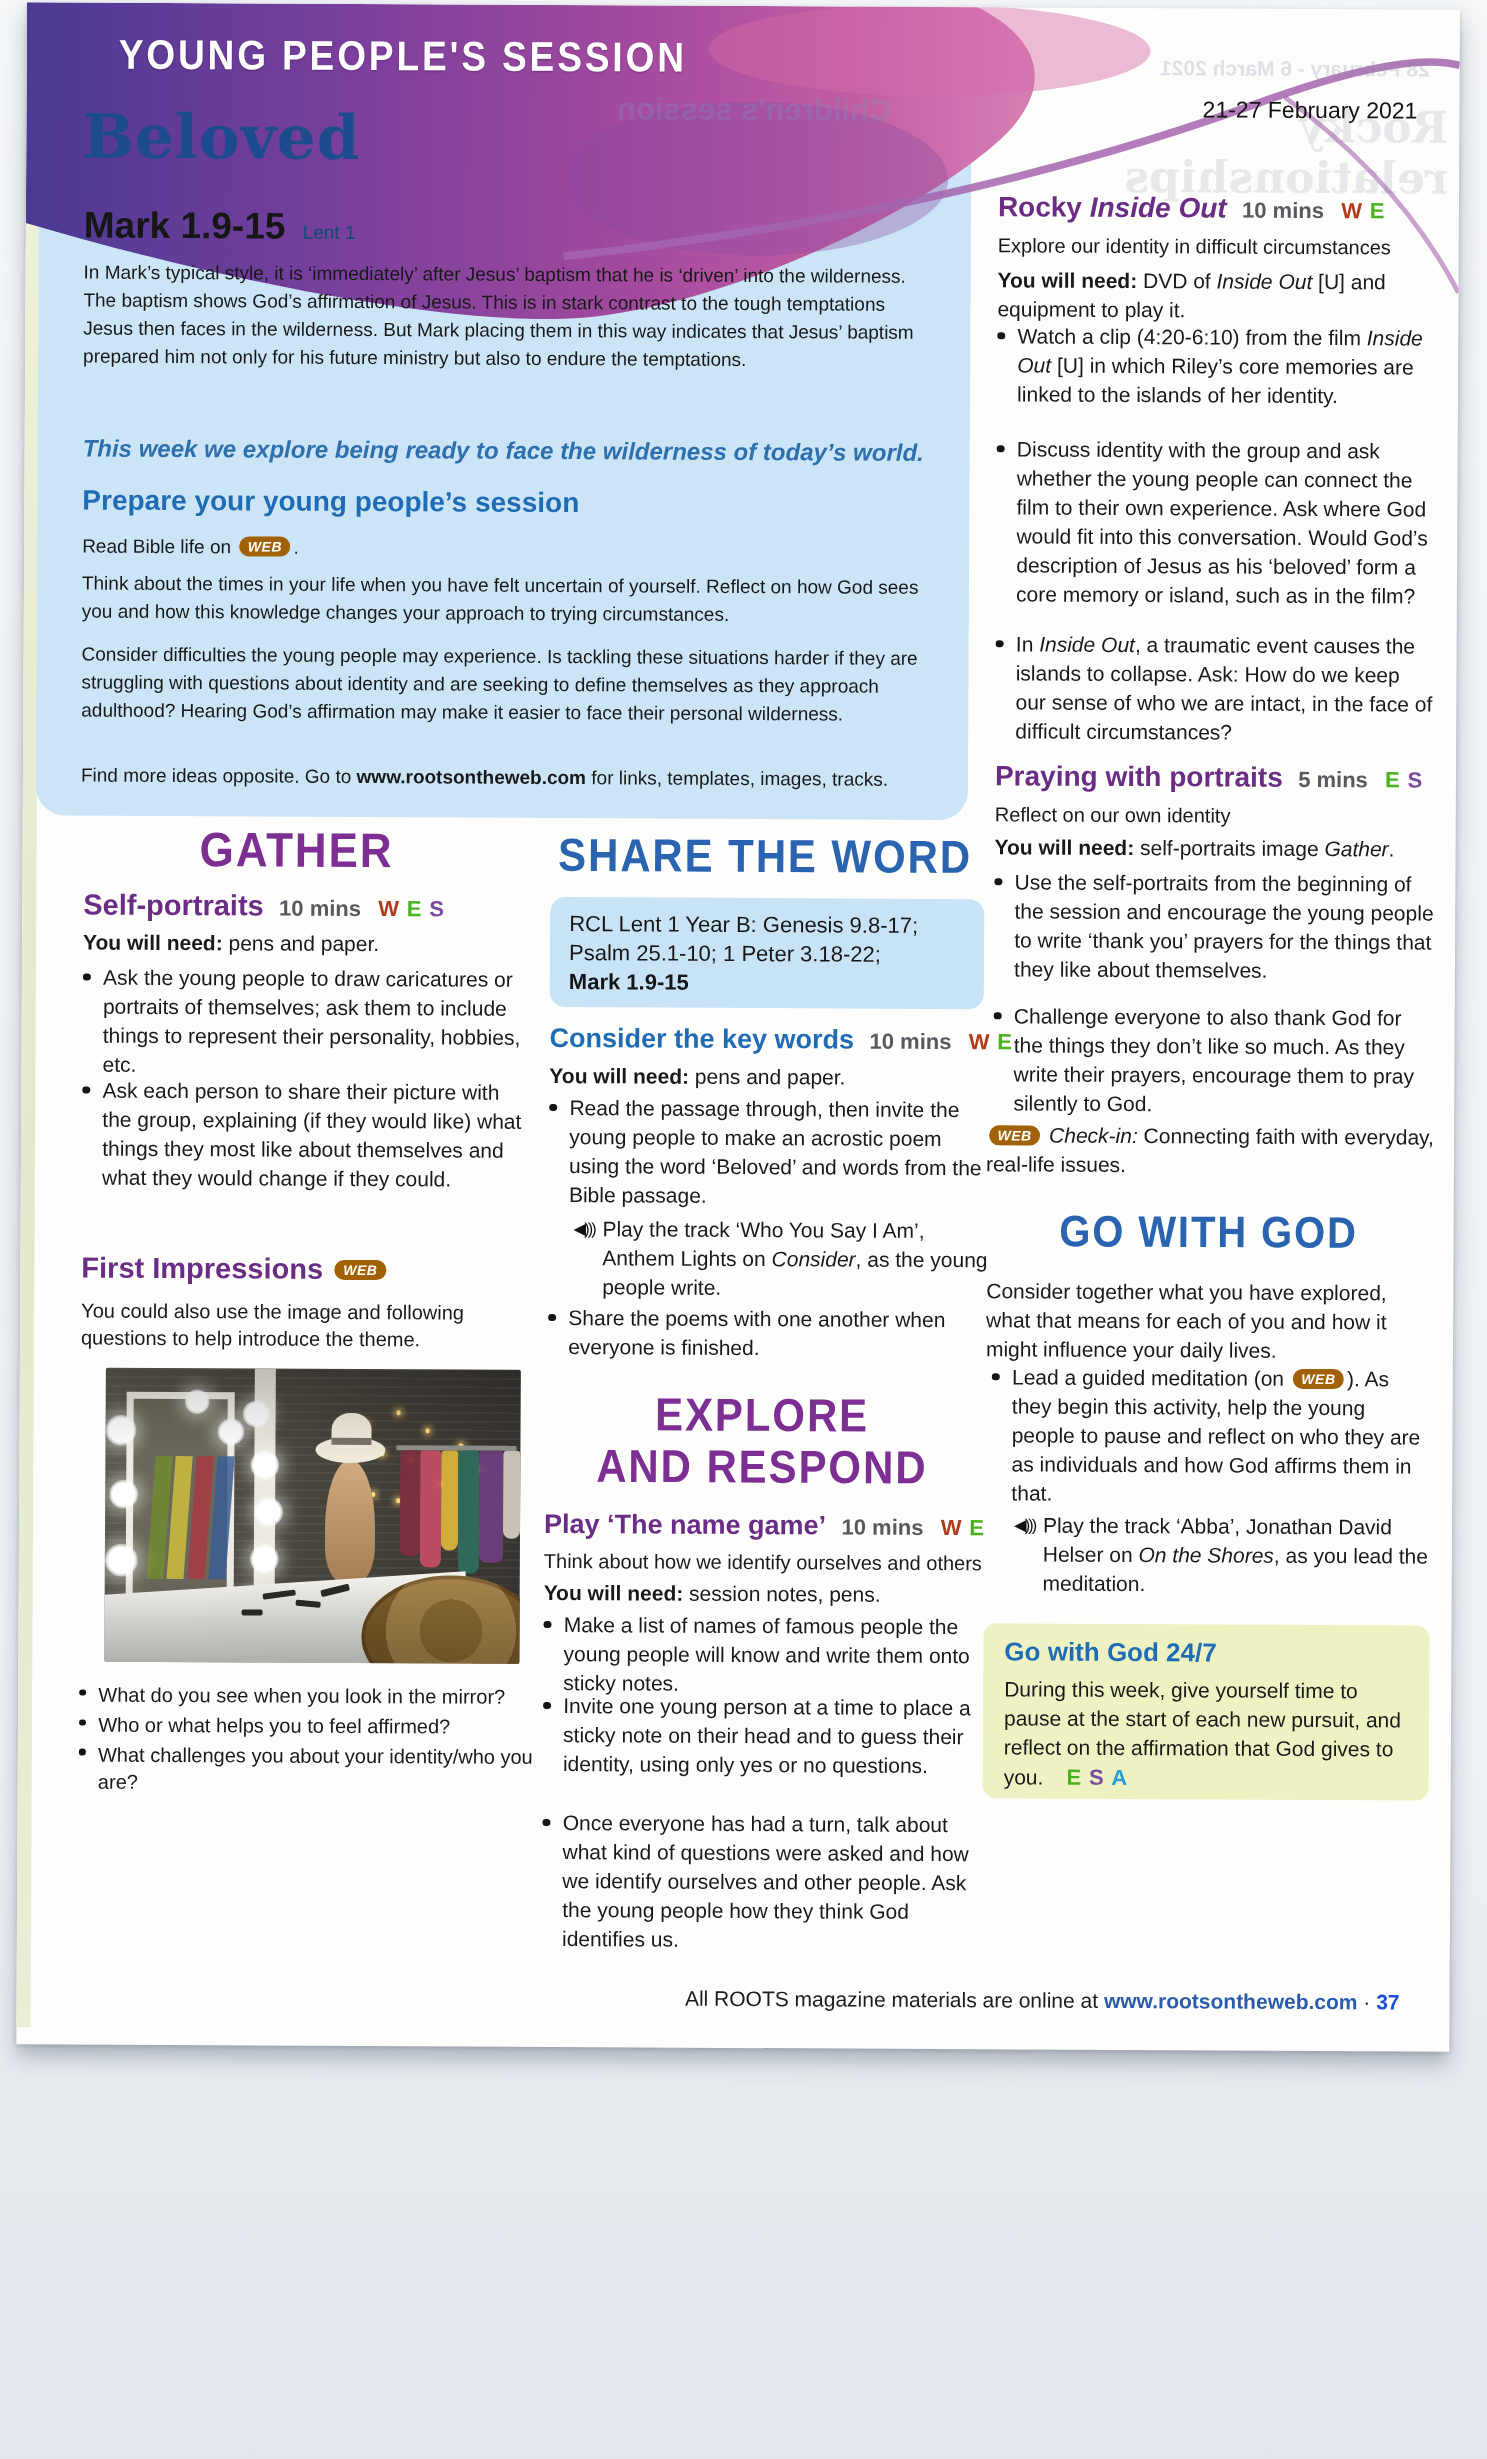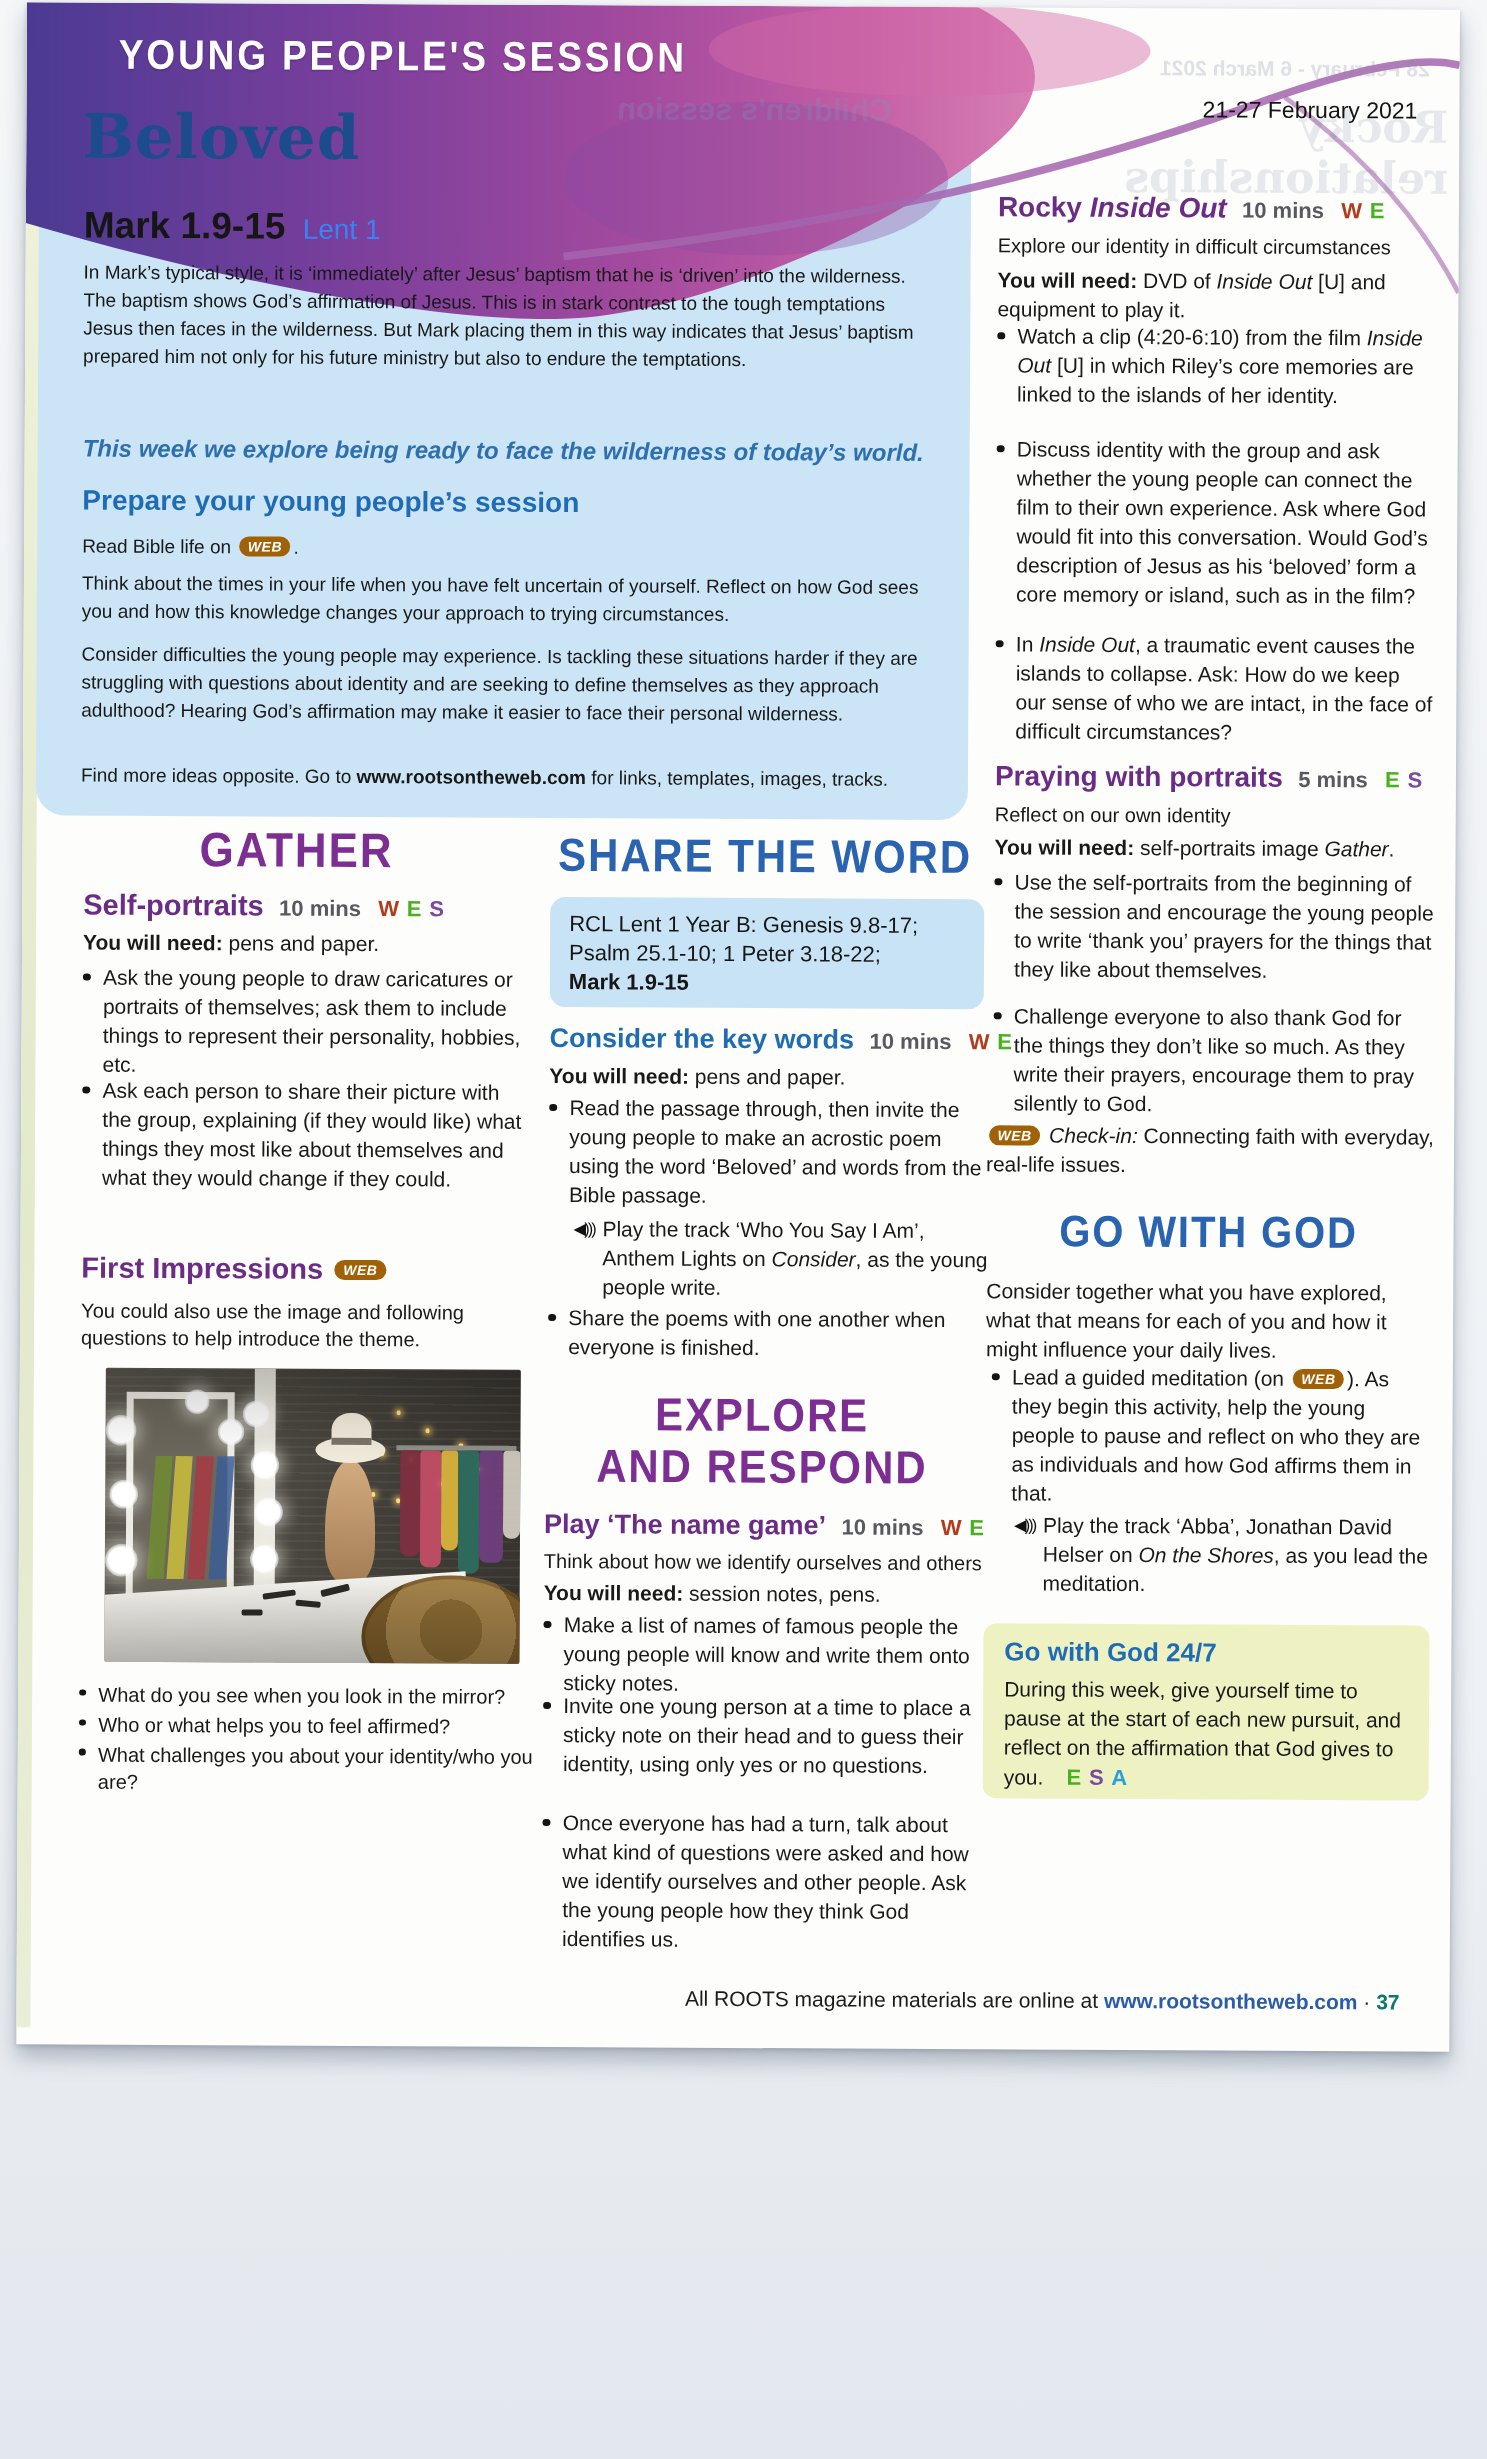--- a/index.html
+++ b/index.html
@@ -24,21 +24,21 @@
     letter-spacing:2.9px;transform:scaleY(1.12);transform-origin:left top;
     text-shadow:0 1px 1.9px rgba(60,20,80,.4);
   }
   .date{position:absolute;top:88px;right:42px;font-size:23px;color:#141414;}
   .ghost{position:absolute;transform:scaleX(-1);pointer-events:none;font-weight:700;}
 
   .title-beloved{position:absolute;left:56px;top:98px;font-family:"DejaVu Serif","Liberation Serif",serif;
     font-weight:700;font-size:61px;color:#1c4c8c;letter-spacing:1px;}
   .mark-row{position:absolute;left:58px;top:202px;display:flex;align-items:baseline;gap:17.3px;}
   .mark-passage{font-size:37px;font-weight:800;color:#161616;}
-  .mark-season{font-size:28px;color:#3b82f6;text-align:center;}
+  .mark-season{font-size:19px;color:#0c4a6e;text-align:center;}
   .intro-body{font-size:19px;line-height:1.47;color:#181818;}
   .theme-line{font-size:24px;font-weight:700;font-style:italic;color:#2e6fae;}
   .h-blue{color:#1f6cb5;font-weight:800;}
   .h-purple{color:#6b2c85;font-weight:800;}
   .prepare-h{font-size:28px;}
   .body{font-size:21px;line-height:1.38;color:#191919;}
   .small-body{font-size:20px;line-height:1.35;color:#191919;}
   .bd{font-weight:700;}
   .it{font-style:italic;}
   .stencil{font-weight:900;letter-spacing:1.9px;transform:scaleY(1.1);transform-origin:center top;
@@ -58,21 +58,21 @@
   .q-list .bullet{margin-bottom:2.9px;}
   .q-list .dot{margin-top:7.7px;width:6.7px;height:6.7px;}
   .readings-box{position:absolute;left:528px;top:892px;width:434px;height:110px;background:#c7e3f5;
     border-radius:15.4px;padding:11.5px 19px;box-sizing:border-box;font-size:22px;line-height:1.34;color:#161616;}
   .audio-row{display:flex;gap:7.7px;}
   .audio-icon{flex:none;font-size:16.3px;color:#111;letter-spacing:-1.9px;margin-top:3.8px;}
   .yellow-box{position:absolute;left:965px;top:1616px;width:446px;height:175px;background:#eef2c3;
     border-radius:13.4px;padding:13.4px 21px;box-sizing:border-box;}
   .footer{position:absolute;top:1981px;right:50px;font-size:21px;color:#1b1b1b;white-space:nowrap;}
   .footer-url{font-weight:700;color:#2a5cab;}
-  .footer-page{font-weight:800;color:#0f766e;}
+  .footer-page{font-weight:800;color:#1d4ed8;}
 
   
   .photo{position:absolute;left:86px;top:1365px;width:415px;height:294px;overflow:hidden;border-radius:1.9px;
     background:linear-gradient(90deg,#5b574e,#46433c 55%,#37342f);}
   .photo > div{position:absolute;}
   .ph-lines{left:0;top:0;width:100%;height:100%;
     background:repeating-linear-gradient(0deg,rgba(255,255,255,.05) 0 1.9px,transparent 1.9px 8.6px);}
   .ph-mirror{left:5%;top:8%;width:26%;height:86%;background:#6b675c;border:7.7px solid #eceae2;box-sizing:border-box;}
   .ph-frame{left:36%;top:0;width:5%;height:100%;background:#e8e6de;}
   .ph-strip{top:30%;width:4%;height:42%;transform:skewX(-4deg);opacity:.85;}

